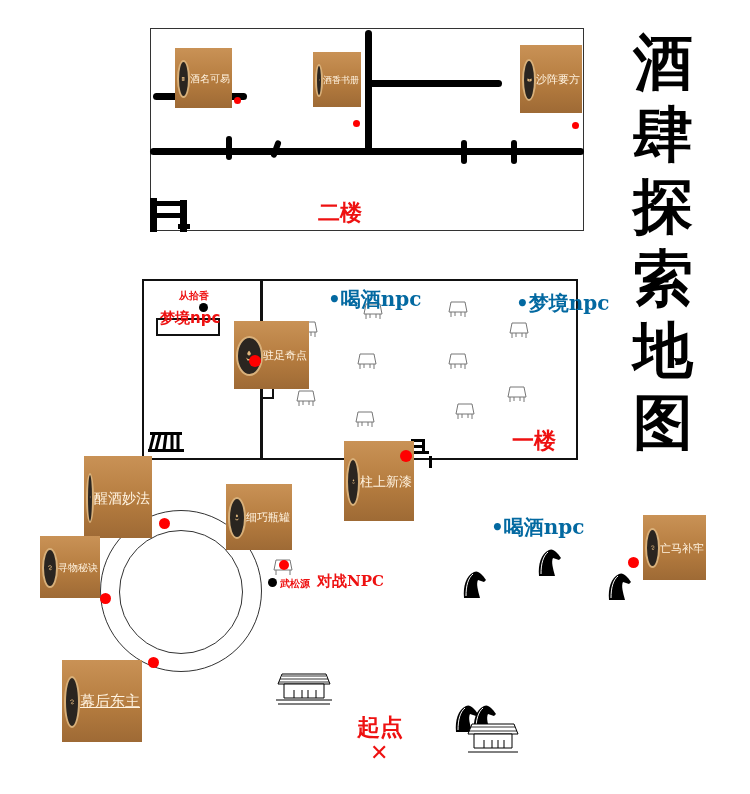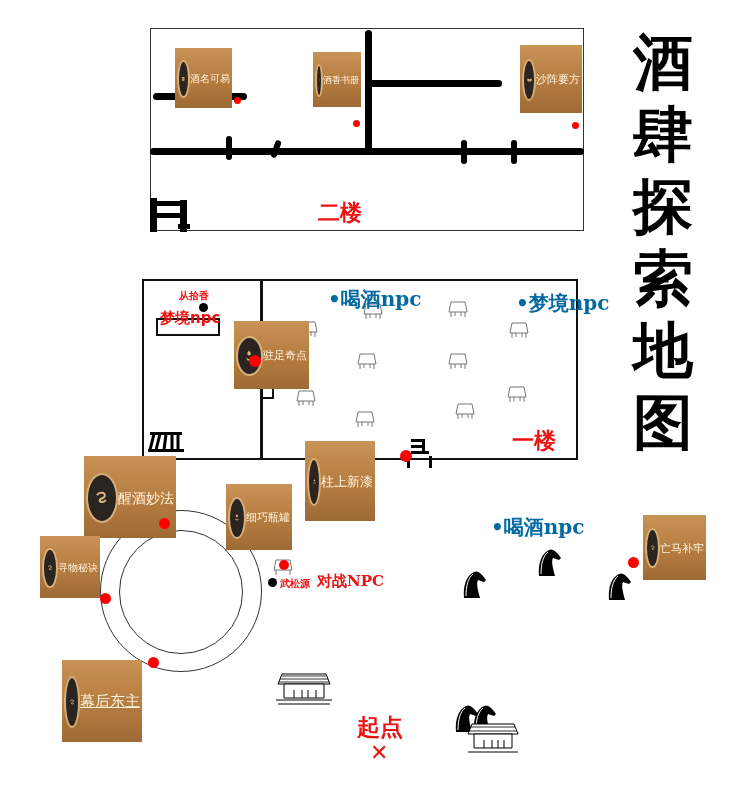--- a/index.html
+++ b/index.html
@@ -169,21 +169,21 @@
       </svg>
   </div>
   <span class="tlabel" style="font-size:11px;">驻足奇点</span>
 </div>
 <div class="dot big" style="left:249px; top:355px;"></div>
 
 <div class="blue-label" style="left:328px; top:286px; font-size:20px;">•喝酒npc</div>
 <div class="blue-label" style="left:516px; top:290px; font-size:20px;">•梦境npc</div>
 <div class="red-label" style="left:512px; top:426px; font-size:22px;">一楼</div>
 
-<div class="tile" style="left:305px; top:441px; width:70px; height:80px;">
+<div class="tile" style="left:344px; top:441px; width:70px; height:80px;">
   <div class="emblem" style="width:48px; height:48px;">
     <svg viewBox="0 0 20 20">
         <path d="M10 4 C7 7,7 9,10 10 C13 9,13 7,10 4Z" fill="#e0b77e"></path>
         <path d="M6 12 C8 15,12 15,14 12 L12 16 L8 16Z" fill="#e0b77e"></path>
       </svg>
   </div>
   <span class="tlabel" style="font-size:13px;">柱上新漆</span>
 </div>
 <div class="dot big" style="left:400px; top:450px;"></div>
 
@@ -192,21 +192,21 @@
   <div>肆</div>
   <div>探</div>
   <div>索</div>
   <div>地</div>
   <div>图</div>
 </div>
 
 <div class="abs" style="left:100px; top:510px; width:162px; height:162px; border:1px solid #333; border-radius:50%; box-sizing:border-box;"></div>
 <div class="abs" style="left:119px; top:530px; width:124px; height:124px; border:1px solid #333; border-radius:50%; box-sizing:border-box;"></div>
 
-<div class="tile" style="left:84px; top:456px; width:92px; height:82px;">
+<div class="tile" style="left:84px; top:456px; width:68px; height:82px;">
   <div class="emblem" style="width:50px; height:50px;">
     <svg viewBox="0 0 20 20">
         <path d="M5 8 C8 4,14 5,13 9 C12 12,7 11,8 14 C9 16,13 15,14 13" fill="none" stroke="#e0b77e" stroke-width="2"></path>
       </svg>
   </div>
   <span class="tlabel" style="font-size:14px;">醒酒妙法</span>
 </div>
 <div class="dot big" style="left:159px; top:518px; width:11px; height:11px;"></div>
 
 <div class="tile" style="left:226px; top:484px; width:66px; height:66px;">

